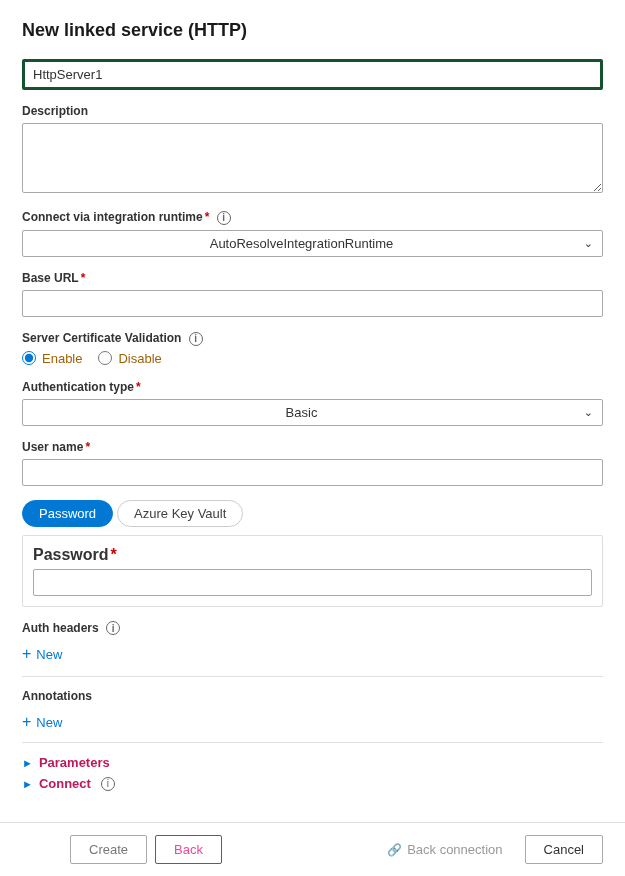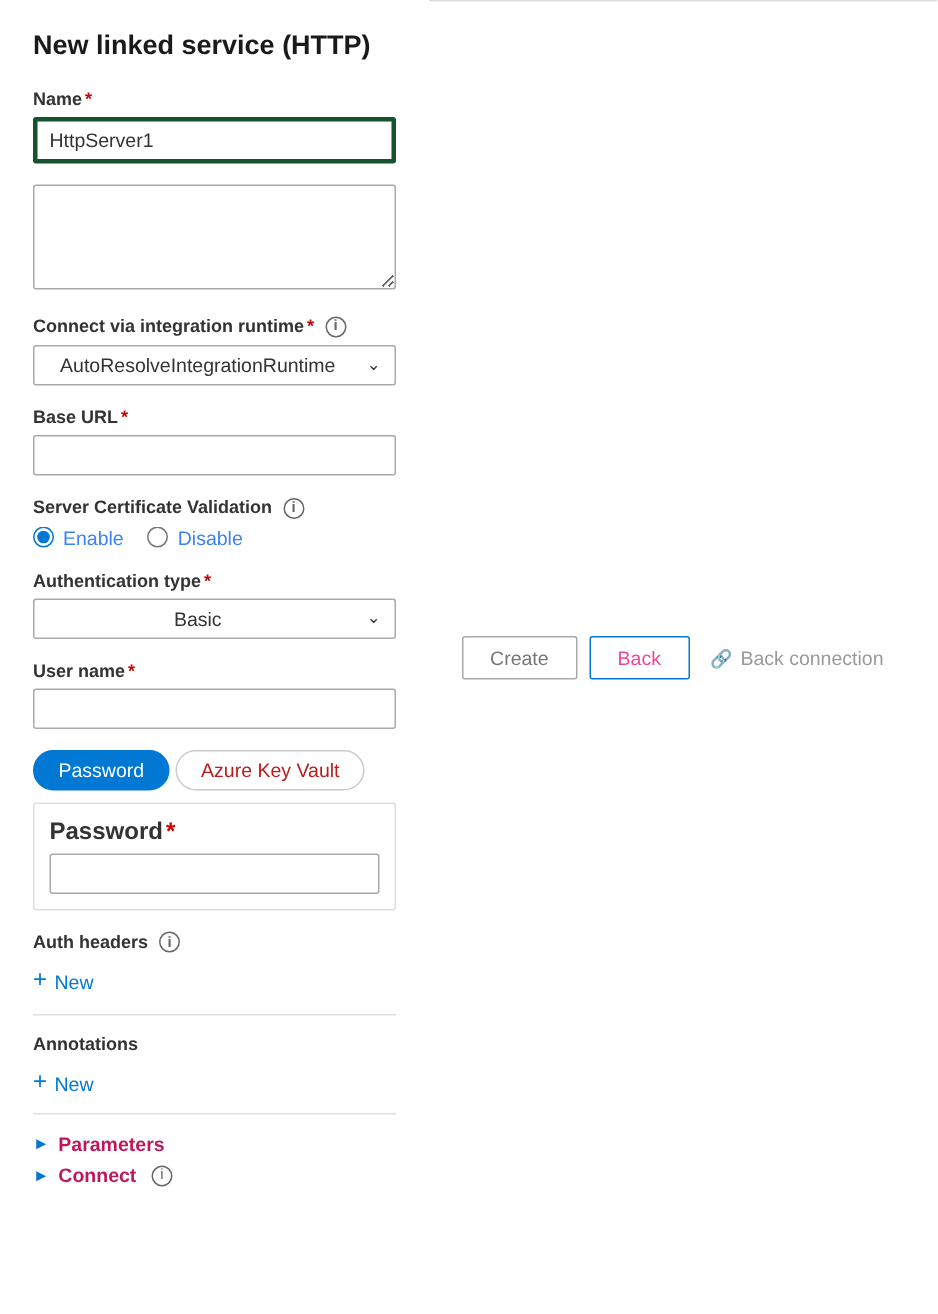--- a/index.html
+++ b/index.html
@@ -6,21 +6,21 @@
     body {
       font-family: 'Segoe UI', Arial, sans-serif;
       font-size: 13px;
       color: #333;
       background: #fff;
       width: 625px;
       min-height: 876px;
     }
     .page-container {
       display: flex;
-      flex-direction: row;
+      flex-direction: column;
       height: 876px;
       padding: 0;
     }
     .form-area {
       flex: 1;
       overflow-y: auto;
       padding: 20px 22px 16px 22px;
     }
     .page-title {
       font-size: 18px;
@@ -118,34 +118,34 @@
       cursor: pointer;
     }
     .radio-input {
       width: 14px;
       height: 14px;
       accent-color: #0078d4;
       cursor: pointer;
     }
     .radio-label {
       font-size: 13px;
-      color: #3b82f6;
+      color: #a16207;
     }
     .tab-group {
       display: flex;
       margin-bottom: 0;
     }
     .tab-btn {
       padding: 5px 16px;
       font-size: 13px;
       border: 1px solid #ccc;
       border-radius: 20px;
       cursor: pointer;
       background: #fff;
-      color: #b91c1c;
+      color: #404040;
       margin-right: 4px;
     }
     .tab-btn.active {
       background: #0078d4;
       color: #fff;
       border-color: #0078d4;
     }
     .password-section {
       border: 1px solid #ddd;
       border-radius: 2px;
@@ -200,20 +200,21 @@
       border-top: 1px solid #ddd;
       padding: 12px 22px;
       display: flex;
       align-items: center;
       justify-content: space-between;
       background: #fff;
     }
     .footer-left {
       display: flex;
       gap: 8px;
+      margin-left: 48px;
     }
     .footer-right {
       display: flex;
       align-items: center;
       gap: 8px;
     }
     .btn-primary {
       padding: 6px 18px;
       background: #fff;
       border: 1px solid #aaa;
@@ -258,27 +259,25 @@
 </head>
 <body>
 
 <div class="page-container">
 
   <div class="form-area">
 
     <h1 class="page-title">New linked service (HTTP)</h1>
 
     <div class="field-group">
-      <label class="field-label">
-        <span>Name</span><span class="required-star">*</span>
-      </label>
       <input type="text" class="text-input" value="HttpServer1" style="">
     </div>
 
     <div class="field-group">
+      <label class="field-label">Description</label>
       <textarea class="textarea-input" style=""></textarea>
     </div>
 
     <div class="field-group">
       <label class="field-label">
         <span>Connect via integration runtime</span><span class="required-star">*</span>
         <span class="info-icon">i</span>
       </label>
       <div class="select-wrapper">
         <select class="select-input">
@@ -389,16 +388,17 @@
   <div class="footer-bar">
     <div class="footer-left">
       <button class="btn-primary" disabled="">Create</button>
       <button class="btn-secondary">Back</button>
     </div>
     <div class="footer-right">
       <button class="test-connection-btn" disabled="">
         <span style="font-size:12px;">🔗</span>
         <span>Back connection</span>
       </button>
+      <button class="btn-cancel">Cancel</button>
     </div>
   </div>
 
 </div>
 
 </body></html>

